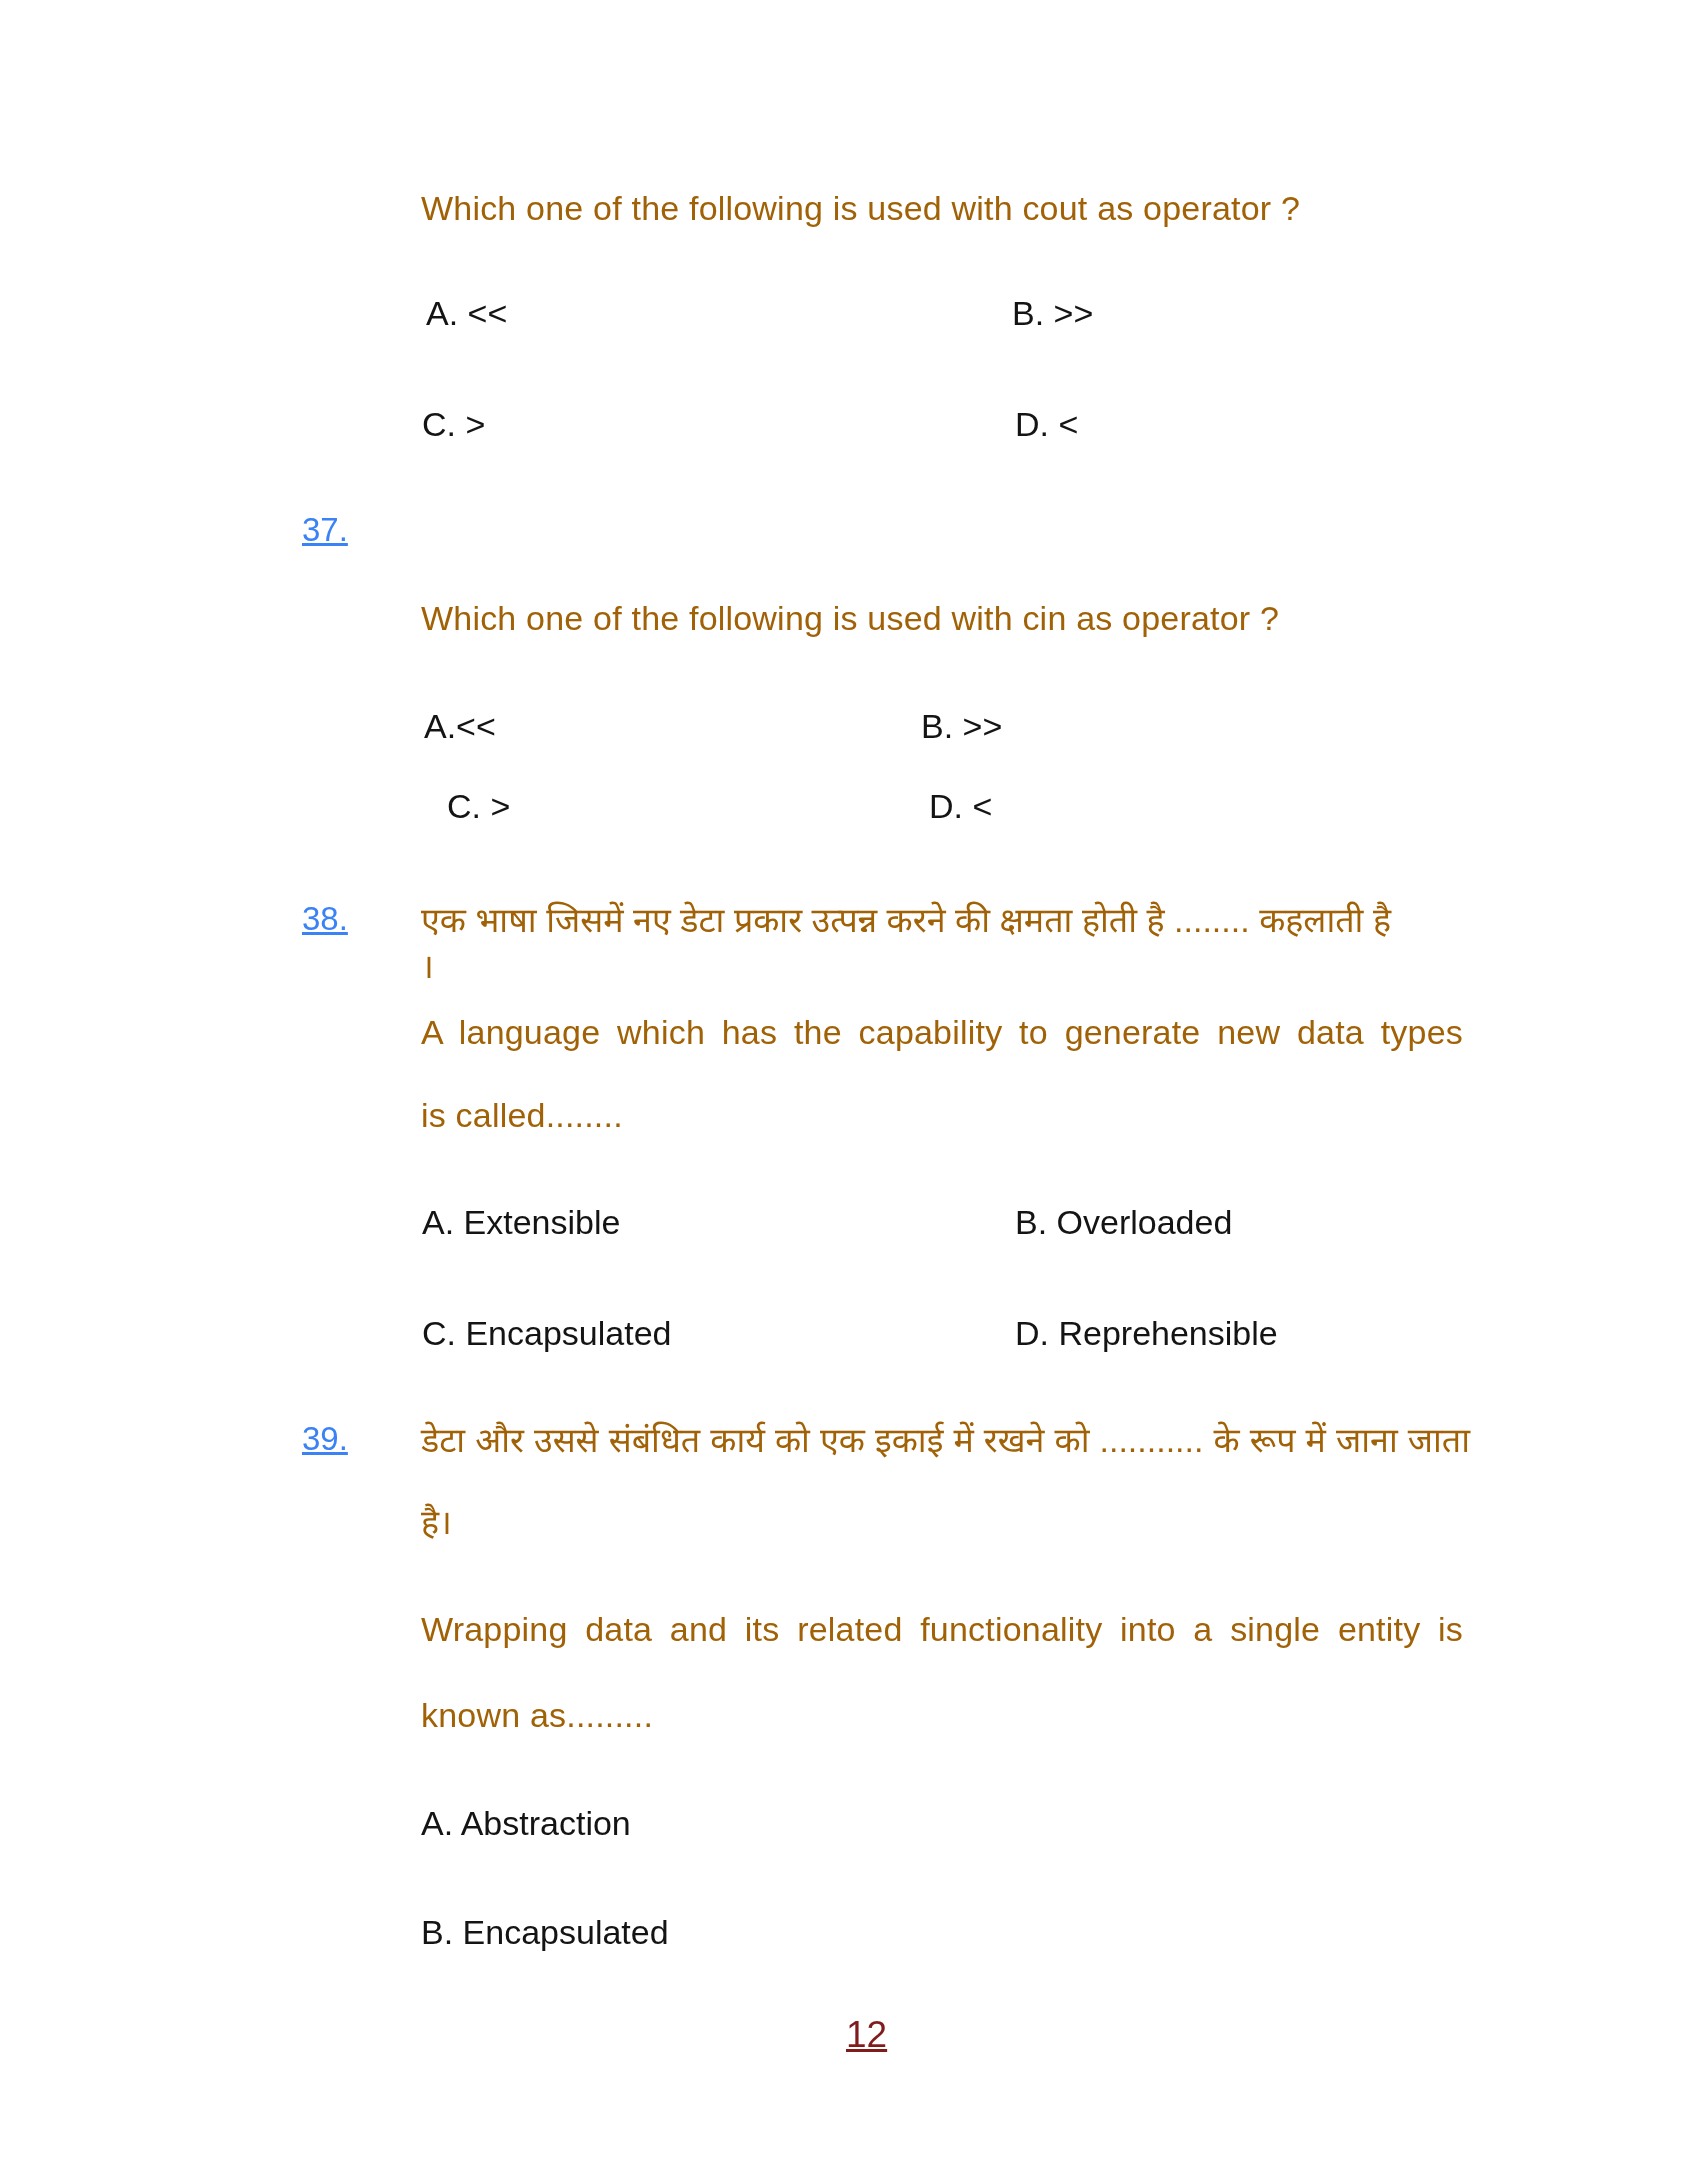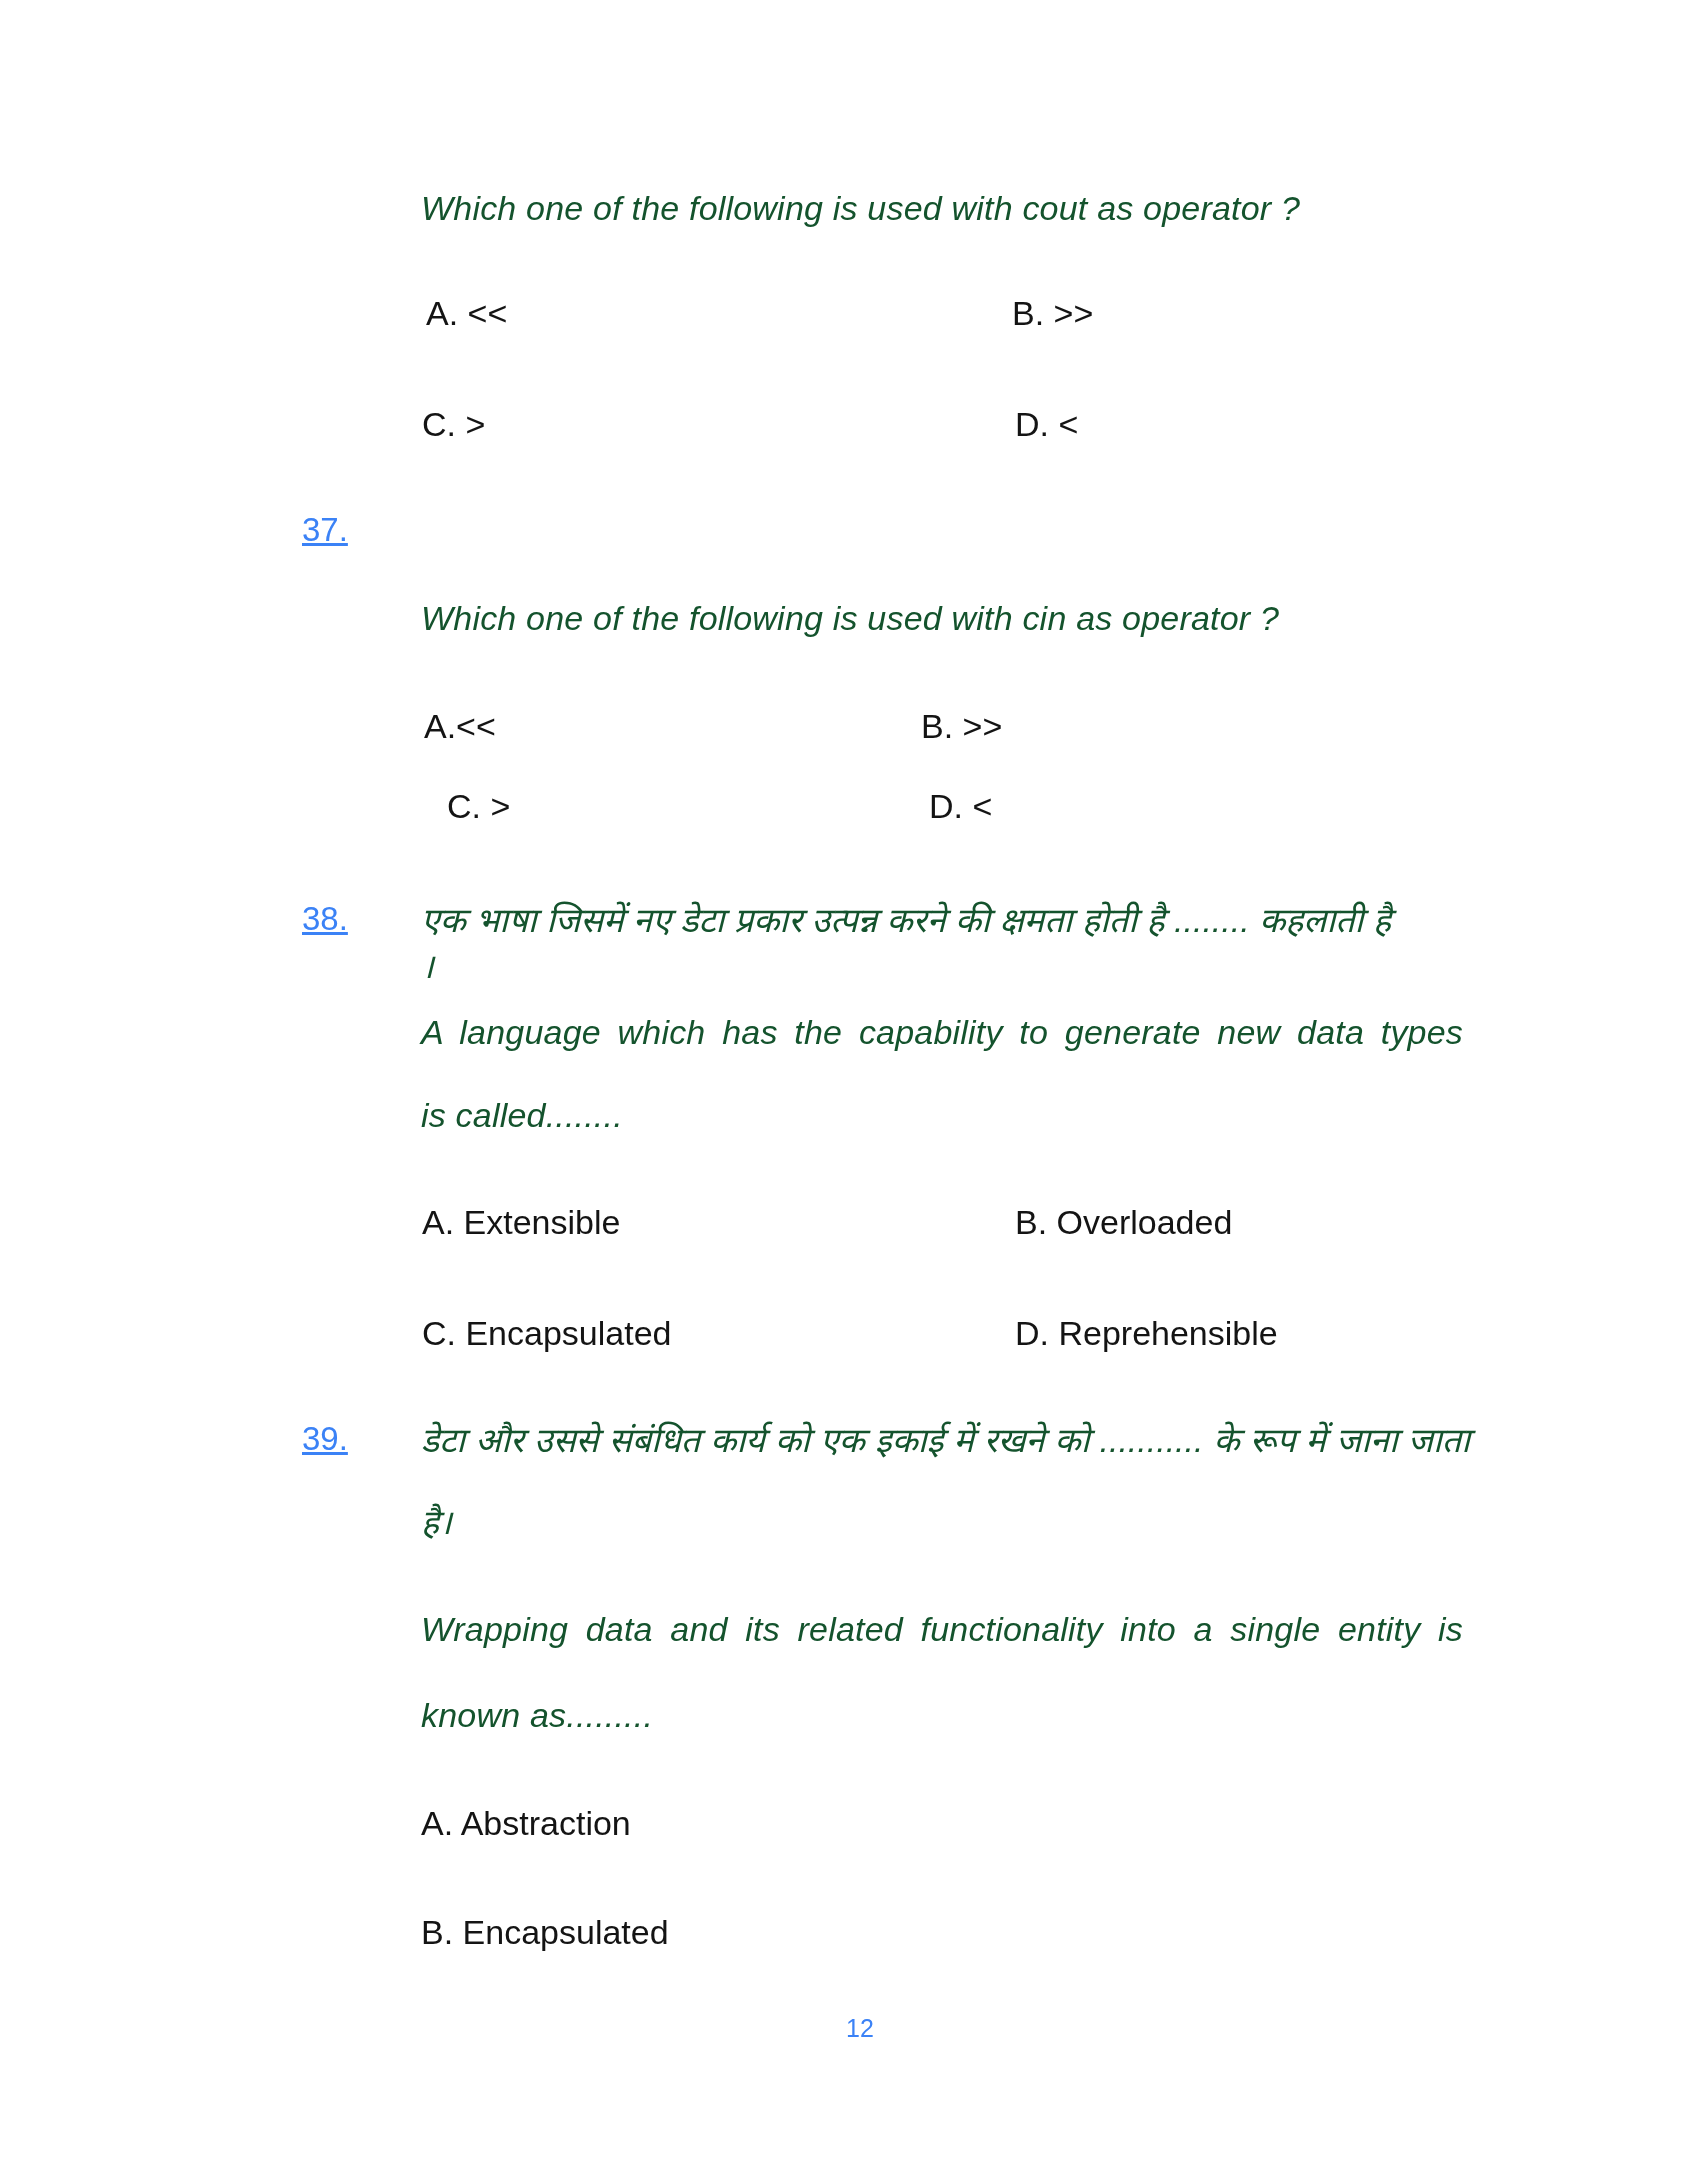--- a/index.html
+++ b/index.html
@@ -16,22 +16,21 @@
     position: absolute;
     inset: 0;
     background: #ffffff;
   }
   .ln {
     position: absolute;
     font-size: 34px;
     line-height: 1.35;
     white-space: pre;
     letter-spacing: 0.2px;
-    color: #14532d;
-    font-style: italic;
+    color: #a16207;
   }
   .hi {
     font-size: 34px;
     letter-spacing: 0px;
   }
   .just {
     white-space: normal;
     text-align: justify;
     text-align-last: justify;
   }
@@ -42,22 +41,23 @@
     text-decoration: underline;
   }
   .opt {
     position: absolute;
     font-size: 34px;
     white-space: pre;
     color: #141414;
   }
   .pageno {
     position: absolute;
-    font-size: 25px;
-    color: #3b82f6;
+    font-size: 37px;
+    color: #7f1d1d;
+    text-decoration: underline;
   }
 </style>
 </head>
 <body>
 
 <div class="page">
 
   <div class="ln" style="left:421px; top:186px;">Which one of the following is used with cout as operator ?</div>
 
   <div class="opt" style="left:426px; top:294px;">A. &lt;&lt;</div>

